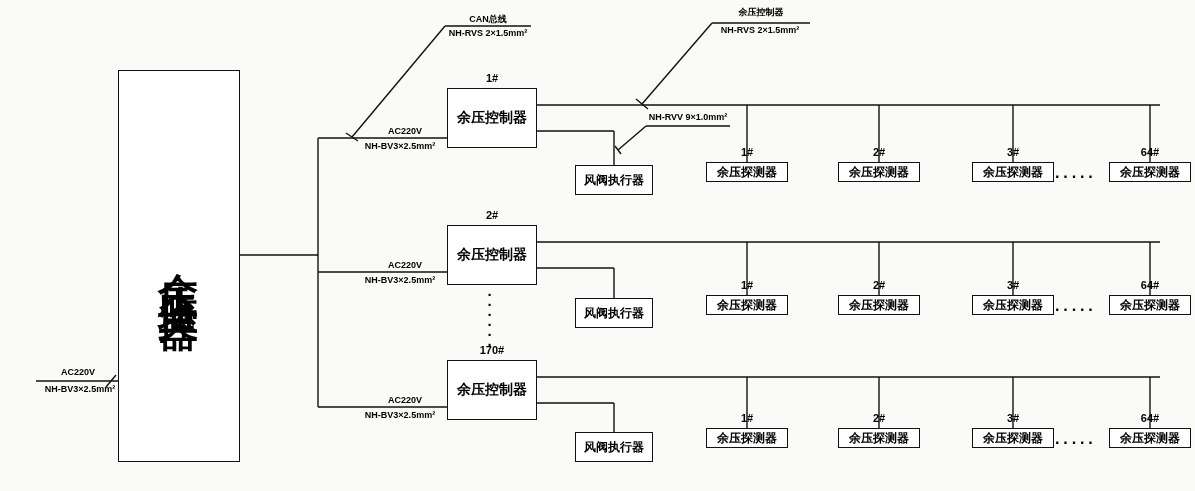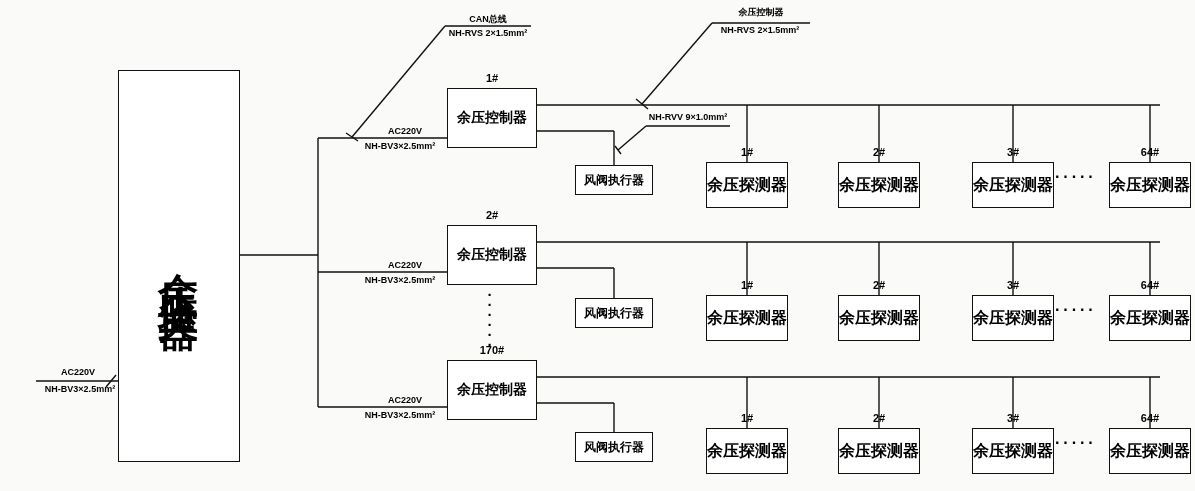--- a/index.html
+++ b/index.html
@@ -14,21 +14,21 @@
     display:flex;align-items:center;justify-content:center;
     font-weight:700;box-sizing:border-box;
   }
   .monitor{
     left:118px;top:70px;width:122px;height:392px;
     font-size:40px;letter-spacing:10px;
     writing-mode:vertical-rl;text-orientation:upright;
   }
   .ctrl{width:90px;height:60px;font-size:14px;}
   .act{width:78px;height:30px;font-size:12px;}
-  .det{width:82px;height:46px;font-size:16px;}
+  .det{width:82px;height:20px;font-size:12px;align-items:flex-end;}
   .num{
     position:absolute;font-size:11px;font-weight:700;text-align:center;
   }
   .wlabel{
     position:absolute;font-size:9px;font-weight:700;text-align:center;white-space:nowrap;
   }
   .hdots{
     position:absolute;font-size:16px;font-weight:700;letter-spacing:3px;white-space:nowrap;
   }
   .vdots{

